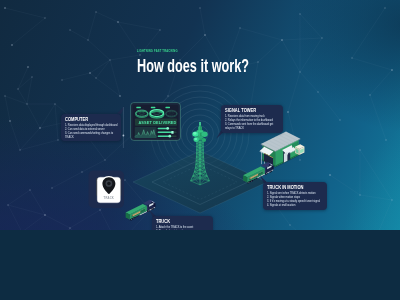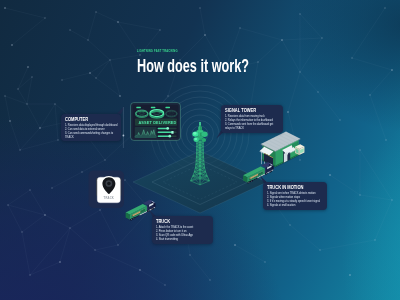--- a/index.html
+++ b/index.html
@@ -1,18 +1,18 @@
 <!DOCTYPE html>
 <html><head>
 <meta charset="utf-8">
 <style>
   html,body{margin:0;padding:0;background:#0d2c42;}
   body{width:400px;height:300px;overflow:hidden;font-family:"Liberation Sans",sans-serif;
        -webkit-font-smoothing:antialiased;}
-  #stage{position:relative;width:400px;height:300px;overflow:hidden;background:#14532d;}
+  #stage{position:relative;width:400px;height:230px;overflow:hidden;background:#14532d;}
   .layer{position:absolute;left:0;top:0;width:400px;height:300px;}
   .bg1{background:linear-gradient(115deg,#112a40 0%, #123352 38%, #11638b 78%, #1488a4 100%);}
   .bg2{background:radial-gradient(ellipse 86% 98% at 5% 115%, rgba(26,36,92,0.97) 0%, rgba(26,36,92,0.6) 42%, rgba(26,36,92,0) 78%);}
   .bg3{background:radial-gradient(ellipse 38% 70% at 112% 86%, rgba(21,152,180,0.8) 0%, rgba(21,152,180,0) 70%);}
   .bg4{background:radial-gradient(ellipse 40% 50% at 102% 8%, rgba(10,30,52,0.55) 0%, rgba(10,30,52,0) 72%);}
 
   
   .eyebrow{position:absolute;left:137px;top:48.5px;font-size:3.4px;letter-spacing:0.22px;
     font-weight:700;color:#3ad98f;font-family:"Liberation Sans",sans-serif;white-space:nowrap;
     transform:scaleX(0.78);transform-origin:left top;}

